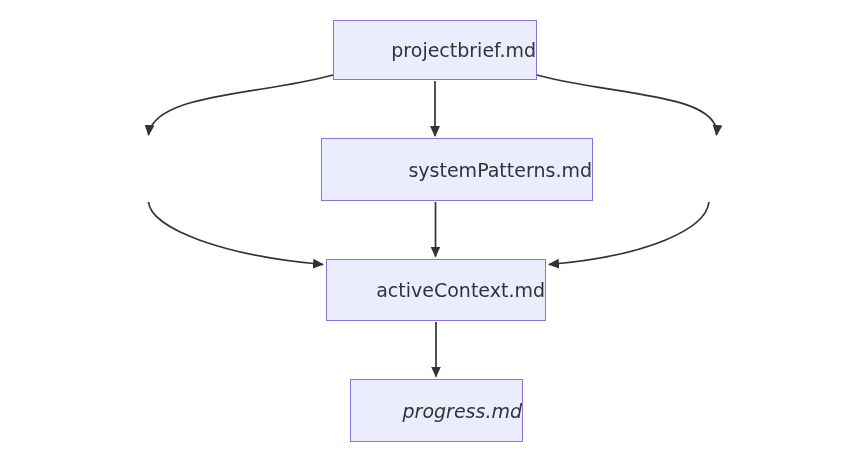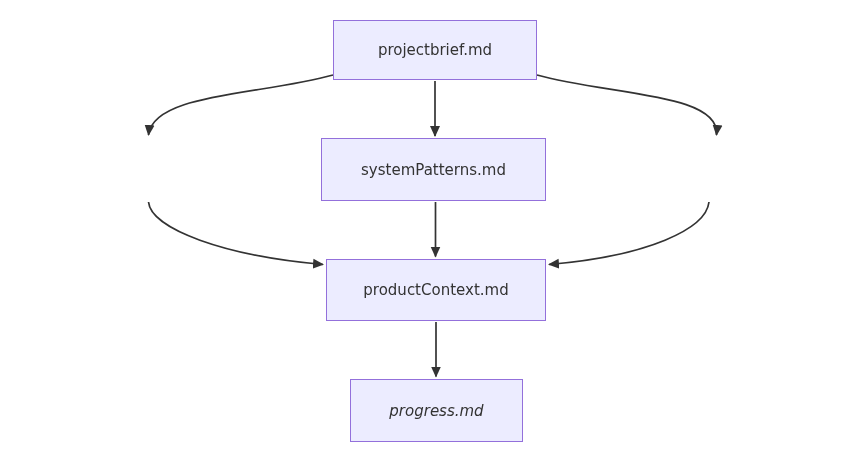--- a/index.html
+++ b/index.html
@@ -26,31 +26,31 @@
   }
   .edges-layer path.edge {
     fill: none;
     stroke: var(--arrow-color);
     stroke-width: 1.7px;
   }
   .node {
     position: absolute;
     display: flex;
     align-items: center;
-    justify-content: center;
+    justify-content: flex-end;
     background: var(--node-fill);
     border: 1.8px solid var(--node-border);
     color: var(--text-color);
-    font-size: 15px;
+    font-size: 19px;
     text-align: center;
     white-space: nowrap;
   }
   .node-projectbrief   { left: 333px; top: 20px;  width: 204px; height: 60px; }
   .node-productContext { left: 32px;  top: 138px; width: 233px; height: 63px; }
-  .node-systemPatterns { left: 321px; top: 138px; width: 225px; height: 63px; }
+  .node-systemPatterns { left: 321px; top: 138px; width: 272px; height: 63px; }
   .node-techContext    { left: 607px; top: 138px; width: 220px; height: 63px; }
   .node-activeContext  { left: 326px; top: 259px; width: 220px; height: 62px; }
   .node-progress       { left: 350px; top: 379px; width: 173px; height: 63px; font-style: italic; }
 </style>
 </head>
 <body>
 
 <div class="diagram">
 
   <svg class="edges-layer" viewBox="0 0 850 464" xmlns="http://www.w3.org/2000/svg" aria-hidden="true">
@@ -68,19 +68,19 @@
     <path class="edge" marker-end="url(#arrowhead)" d="M 436 322 L 436 376.5"></path>
   </svg>
 
   <div class="node node-projectbrief">
     <span>projectbrief.md</span>
   </div>
   <div class="node node-systemPatterns">
     <span>systemPatterns.md</span>
   </div>
   <div class="node node-activeContext">
-    <span>productContext.md</span>
+    <span>activeContext.md</span>
   </div>
   <div class="node node-progress">
     <span>progress.md</span>
   </div>
 
 </div>
 
 </body></html>

